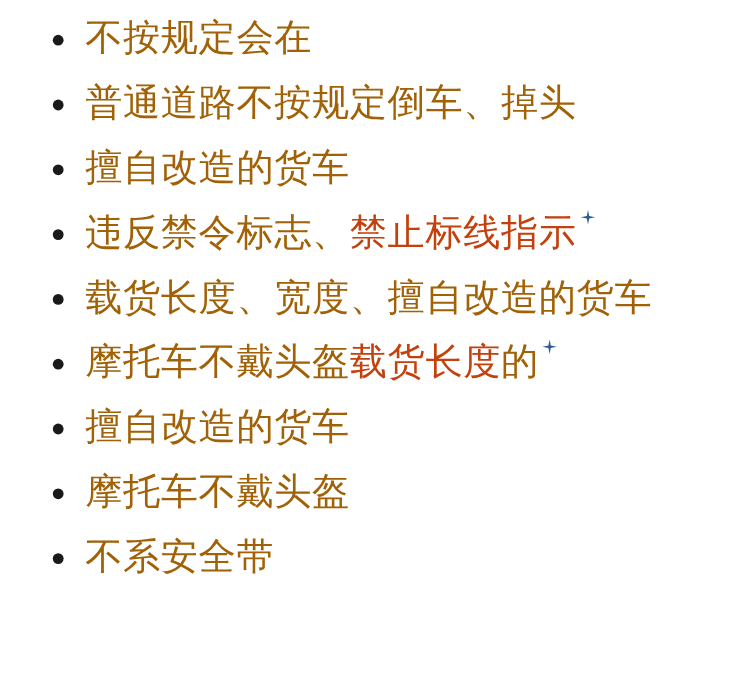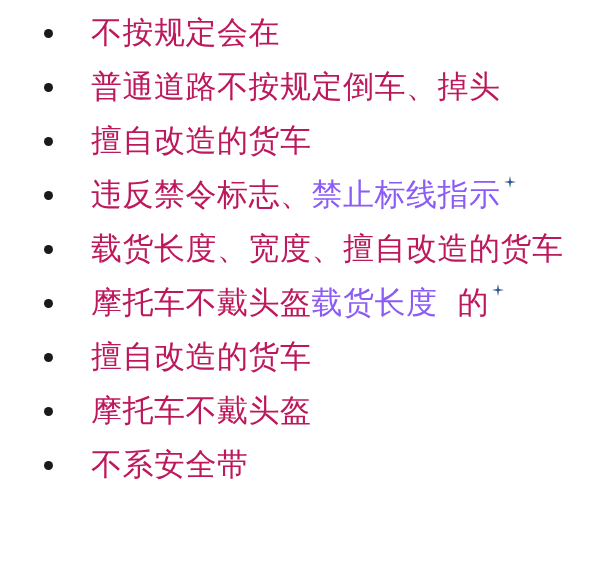--- a/index.html
+++ b/index.html
@@ -44,25 +44,24 @@
   }
   .item-text {
     font-size: 31px;
     line-height: 44px;
     color: #1c1c1c;
     letter-spacing: 0.5px;
     white-space: nowrap;
     font-family: "DejaVu Sans", "Liberation Sans", sans-serif;
   }
   .seg-link {
-    color: #8b5cf6;
+    color: #c2410c;
   }
   .seg-plain {
-    color: #be185d;
-    margin-left: 20px;
+    color: #a16207;
   }
   .link-marker {
     display: inline-block;
     position: relative;
     width: 14px;
     height: 14px;
     vertical-align: super;
     margin-left: 2px;
   }
   .link-marker svg {

